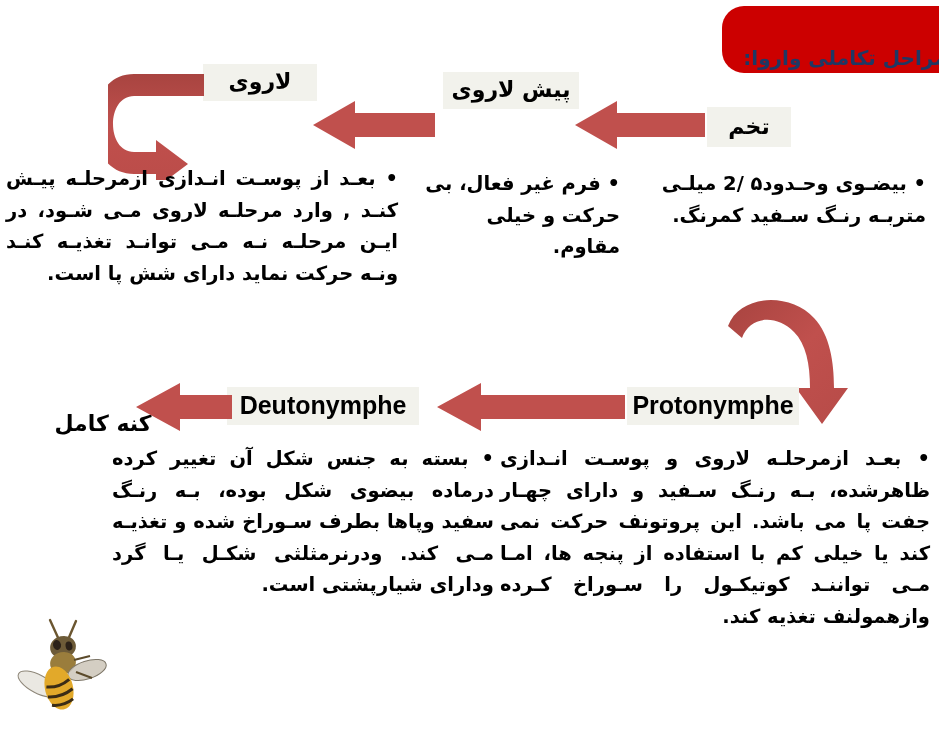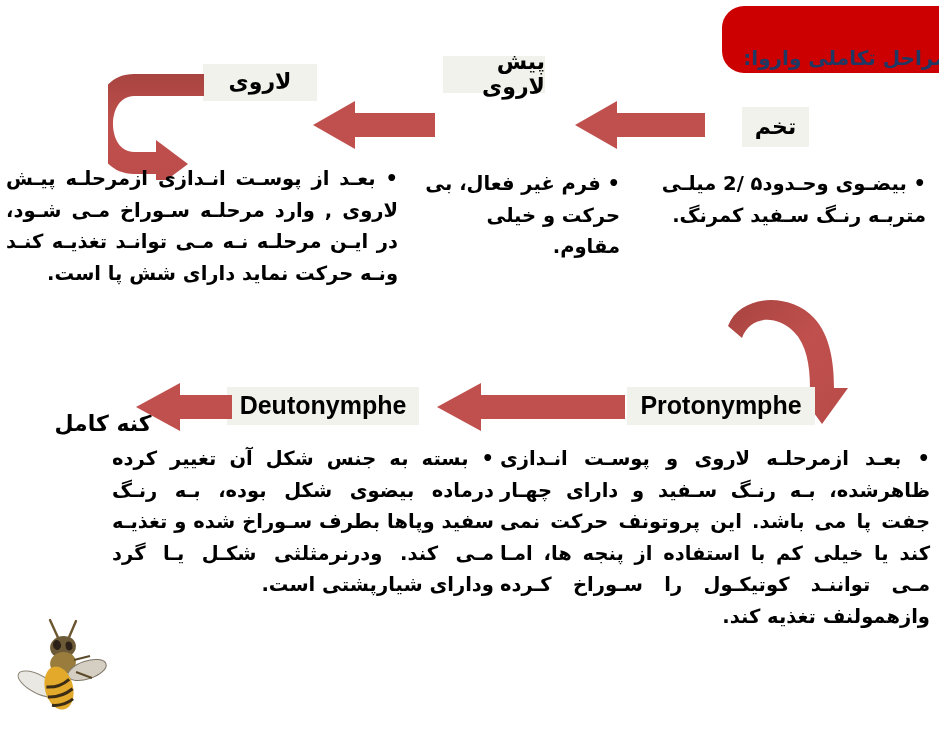--- a/index.html
+++ b/index.html
@@ -51,24 +51,24 @@
     font-weight: bold;
     display: flex;
     align-items: center;
     justify-content: center;
     line-height: 1.1;
     box-sizing: border-box;
   }
   .stage-box.rtl { direction: rtl; font-size: 22px; justify-content: center; }
   .stage-box.ltr { direction: ltr; font-size: 25px; font-family: "Liberation Sans", sans-serif; }
 
-  #box-egg        { left: 742px; top: 107px; width: 67px;  height: 40px; }
-  #box-prelarva   { left: 443px; top: 56px;  width: 102px; height: 37px; }
+  #box-egg        { left: 707px; top: 107px; width: 84px;  height: 40px; }
+  #box-prelarva   { left: 443px; top: 72px;  width: 136px; height: 37px; }
   #box-larva      { left: 203px; top: 64px;  width: 114px; height: 37px; }
-  #box-proto      { left: 627px; top: 387px; width: 188px; height: 38px; }
+  #box-proto      { left: 627px; top: 387px; width: 172px; height: 38px; }
   #box-deuto      { left: 227px; top: 387px; width: 192px; height: 38px; }
 
   
   .plain-label {
     position: absolute;
     font-weight: bold;
     direction: rtl;
     color: #000;
     margin-top: 28px;
   }
@@ -158,21 +158,21 @@
                L 48 102
                L 48 88
                L 26 88
                C -28 88 -28 -12 26 -12
                L 96 -12 Z" fill="url(#gradL)" transform="translate(0,14)"></path>
     </svg>
   </div>
 
   <div class="text-block" id="txt-egg">• بیضـوی وحـدود۵ /2 میلـی متربـه رنـگ سـفید کمرنگ.</div>
   <div class="text-block" id="txt-prelarva">• فرم غیر فعال، بی حرکت و خیلی مقاوم.</div>
-  <div class="text-block" id="txt-larva">• بعـد از پوسـت انـدازی ازمرحلـه  پیـش لاروی , وارد مرحلـه سـوراخ مـی شـود، در ایـن مرحلـه نـه مـی توانـد تغذیـه کنـد ونـه حرکت نماید دارای شش پا است.</div>
+  <div class="text-block" id="txt-larva">• بعـد از پوسـت انـدازی ازمرحلـه  پیـش کنـد , وارد مرحلـه لاروی مـی شـود، در ایـن مرحلـه نـه مـی توانـد تغذیـه کنـد ونـه حرکت نماید دارای شش پا است.</div>
 
   <div style="position:absolute; left:722px; top:300px;">
     <svg width="140" height="130" viewBox="0 0 140 130" aria-hidden="true">
       <defs>
         <linearGradient id="gradR" x1="0" y1="0" x2="1" y2="1">
           <stop offset="0%" stop-color="#A84440"></stop>
           <stop offset="50%" stop-color="#C0504D"></stop>
           <stop offset="100%" stop-color="#B74B48"></stop>
         </linearGradient>
       </defs>

